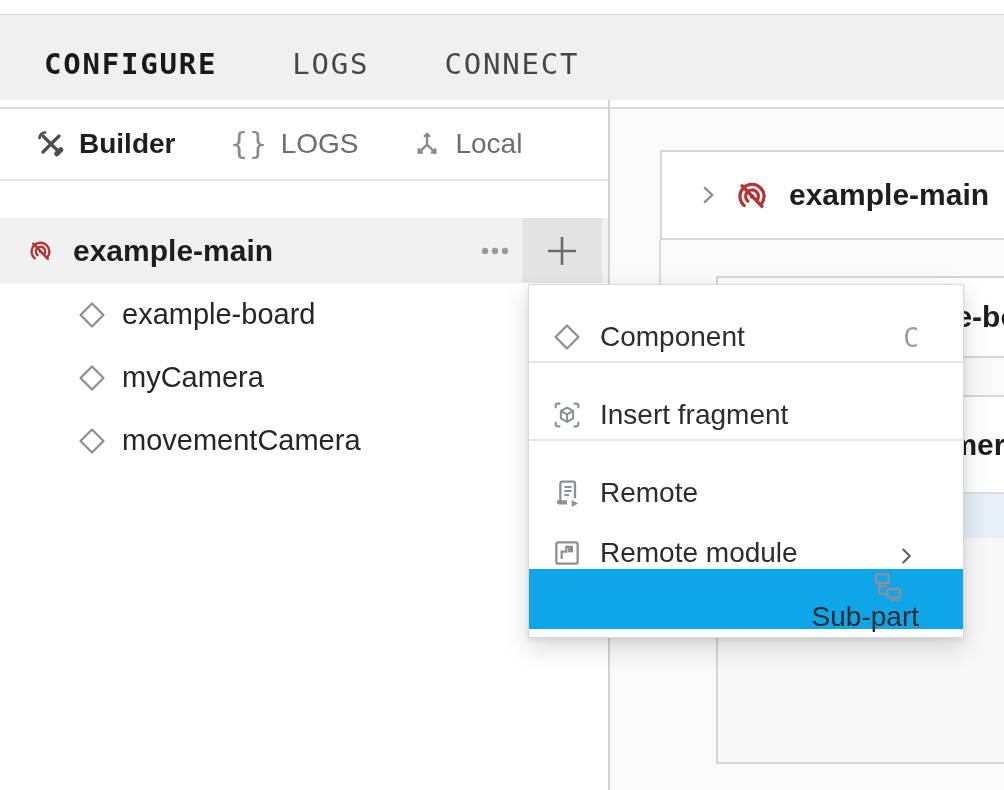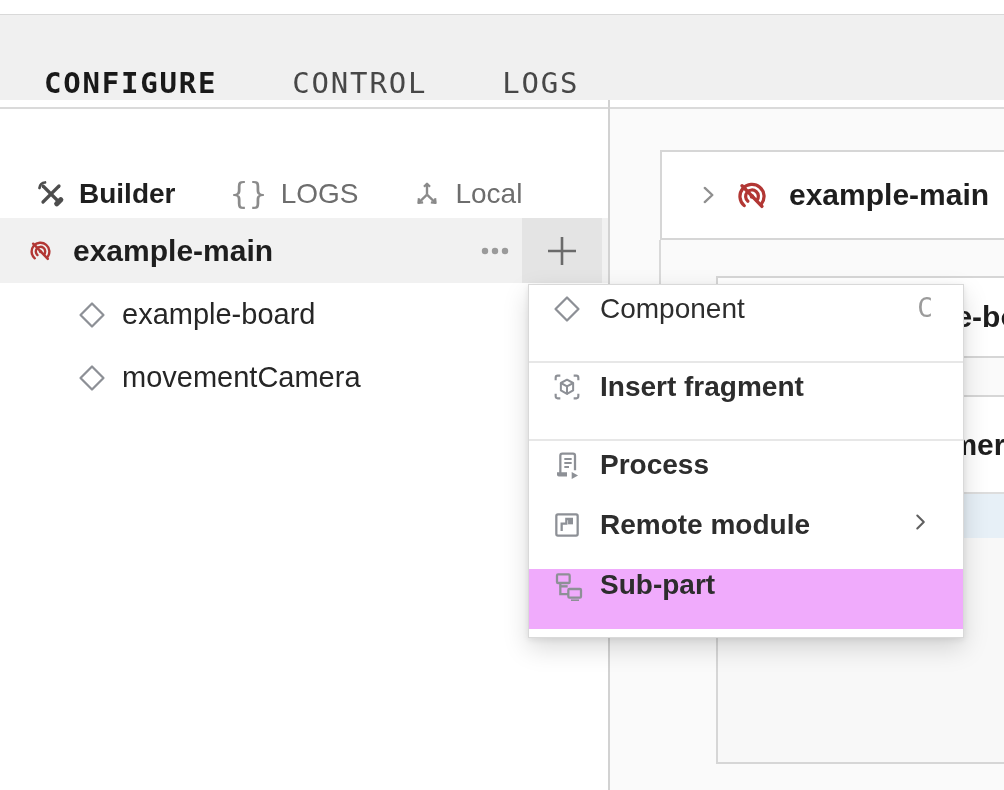--- a/index.html
+++ b/index.html
@@ -4,33 +4,33 @@
 <style>
   html,body{margin:0;padding:0;background:#fff;}
   .screen{
     position:relative;width:1004px;height:790px;overflow:hidden;background:#fff;
     font-family:"Liberation Sans", sans-serif;-webkit-font-smoothing:antialiased;
   }
   
   .topstrip{position:absolute;left:0;top:0;width:100%;height:14px;background:#ffffff;border-bottom:1px solid #d9d9d9;}
   .navbar{
     position:absolute;left:0;top:15px;width:100%;height:85px;background:#f0f0f0;
-    display:flex;align-items:flex-end;padding-left:44px;padding-top:12px;box-sizing:border-box;gap:75px;
+    display:flex;align-items:center;padding-left:44px;padding-top:12px;box-sizing:border-box;gap:75px;
     font-family:"DejaVu Sans Mono", monospace;font-size:29px;letter-spacing:1.8px;color:#474747;
   }
   .nav-tab{cursor:pointer;white-space:nowrap;}
   .nav-tab.active{color:#191919;font-weight:bold;}
   .nav-hairline{position:absolute;left:0;top:107px;width:100%;height:2px;background:#dadada;}
   .v-divider{position:absolute;left:608px;top:100px;width:2px;bottom:0;background:#d2d2d2;z-index:4;}
 
   
   .left-panel{position:absolute;left:0;top:109px;width:608px;bottom:0;background:#ffffff;z-index:2;}
   .mode-toolbar{
-    position:absolute;top:0;left:0;right:0;height:100px;border-bottom:2px solid #e3e3e3;
-    display:flex;align-items:center;padding-left:36px;gap:54px;box-sizing:border-box;margin-top:36px;
+    position:absolute;top:0;left:0;right:0;height:72px;border-bottom:2px solid #e3e3e3;
+    display:flex;align-items:center;padding-left:36px;gap:54px;box-sizing:border-box;
   }
   .mode{display:flex;align-items:center;gap:13px;font-size:28px;color:#6d6d6d;cursor:pointer;white-space:nowrap;}
   .mode.active{color:#1f1f1f;font-weight:bold;}
   .braces{font-family:"DejaVu Sans", sans-serif;font-size:30px;color:#8b8b8b;line-height:1;}
   .root-row{
     position:absolute;top:109px;left:0;width:608px;height:65px;background:#f1f1f1;
     display:flex;align-items:center;
   }
   .root-row .status{margin-left:28px;flex:none;}
   .root-label{margin-left:20px;font-size:30px;font-weight:bold;color:#1e1e1e;}
@@ -62,42 +62,42 @@
   .card3-selected{height:44px;background:#e7f0f7;}
   .card3-body{position:absolute;left:0;right:0;bottom:0;top:141px;background:#f8f8f8;}
 
   
   .menu{
     position:absolute;left:528px;top:284px;width:436px;background:#ffffff;
     border:1px solid #d9d9d9;box-shadow:0 10px 24px rgba(0,0,0,.15), 0 2px 6px rgba(0,0,0,.08);
     z-index:20;box-sizing:border-box;
   }
   .menu-section{padding:8px 0;}
-  .menu-section + .menu-section{border-top:2px solid #e7e7e7;font-weight:bold;}
+  .menu-section + .menu-section{border-top:2px solid #e7e7e7;}
   .menu-item{
-    height:60px;display:flex;align-items:flex-start;padding:0 30px 0 22px;
+    height:60px;display:flex;align-items:flex-end;padding:0 44px 0 22px;
     font-size:28px;color:#2d2d2d;cursor:pointer;white-space:nowrap;
   }
-  .menu-item.highlighted{background:#f0abfc;}
+  .menu-item.highlighted{background:#0ea5e9;flex-direction:column;}
   .mi-icon{width:32px;height:32px;margin-right:17px;flex:none;}
   .shortcut{margin-left:auto;font-family:"DejaVu Sans Mono", monospace;font-size:26px;color:#9b9b9b;}
   .submenu-chevron{margin-left:auto;flex:none;}
   .icon{display:block;}
 </style>
 </head>
 <body>
 
 <div class="screen">
 
   <div class="topstrip"></div>
 
   <nav class="navbar">
     <div class="nav-tab active">CONFIGURE</div>
-    <div class="nav-tab">CONTROL</div>
     <div class="nav-tab">LOGS</div>
+    <div class="nav-tab">CONNECT</div>
   </nav>
   <div class="nav-hairline"></div>
 
   <div class="left-panel">
 
     <div class="mode-toolbar">
       <div class="mode active">
         <svg class="icon" width="30" height="30" viewBox="0 0 24 24">
           <path d="M5.6 18.4 L18.4 5.6" stroke="#4d4d4d" stroke-width="2.6" stroke-linecap="round" fill="none"></path>
           <path d="M5.6 5.6 L18.4 18.4" stroke="#4d4d4d" stroke-width="2.6" stroke-linecap="round" fill="none"></path>
@@ -148,20 +148,26 @@
       <div class="tree-row">
         <svg class="icon" width="32" height="32" viewBox="0 0 24 24">
           <path d="M12 3.4 L20.6 12 L12 20.6 L3.4 12 Z" fill="none" stroke="#8d9096" stroke-width="1.7" stroke-linejoin="round"></path>
         </svg>
         <span class="t-label">example-board</span>
       </div>
       <div class="tree-row">
         <svg class="icon" width="32" height="32" viewBox="0 0 24 24">
           <path d="M12 3.4 L20.6 12 L12 20.6 L3.4 12 Z" fill="none" stroke="#8d9096" stroke-width="1.7" stroke-linejoin="round"></path>
         </svg>
+        <span class="t-label">myCamera</span>
+      </div>
+      <div class="tree-row">
+        <svg class="icon" width="32" height="32" viewBox="0 0 24 24">
+          <path d="M12 3.4 L20.6 12 L12 20.6 L3.4 12 Z" fill="none" stroke="#8d9096" stroke-width="1.7" stroke-linejoin="round"></path>
+        </svg>
         <span class="t-label">movementCamera</span>
       </div>
     </div>
   </div>
 
   <div class="v-divider"></div>
 
   <div class="right-panel">
     <div class="connector-v"></div>
     <div class="connector-h1"></div>
@@ -221,21 +227,21 @@
     </div>
 
     <div class="menu-section">
       <div class="menu-item">
         <svg class="icon mi-icon" viewBox="0 0 24 24">
           <path d="M7 18 V5 Q7 3.5 8.5 3.5 H16.5 Q18 3.5 18 5 V16" stroke="#8d9096" stroke-width="1.7" fill="none"></path>
           <path d="M10 7.5 H15.5 M10 10.5 H15.5 M10 13.5 H13.5" stroke="#8d9096" stroke-width="1.6" fill="none"></path>
           <path d="M4.5 17.5 H12 V20.7 H5.8 Q4.5 20.7 4.5 19.4 Z" fill="#8d9096"></path>
           <path d="M15.5 17.3 L20.3 19.9 L15.5 22.5 Z" fill="#8d9096"></path>
         </svg>
-        <span>Process</span>
+        <span>Remote</span>
       </div>
       <div class="menu-item">
         <svg class="icon mi-icon" viewBox="0 0 24 24">
           <rect x="4" y="4" width="16" height="16" rx="1.2" stroke="#8d9096" stroke-width="1.7" fill="none"></rect>
           <path d="M8 16.5 V11 H11.5 V7.5 H16.5" stroke="#8d9096" stroke-width="1.7" fill="none"></path>
           <rect x="12.8" y="7.8" width="3.7" height="3.7" fill="#8d9096"></rect>
         </svg>
         <span>Remote module</span>
         <svg class="icon submenu-chevron" width="26" height="26" viewBox="0 0 24 24">
           <path d="M9.5 6 L15.5 12 L9.5 18" stroke="#5f5f5f" stroke-width="1.9" fill="none" stroke-linecap="round" stroke-linejoin="round"></path>

